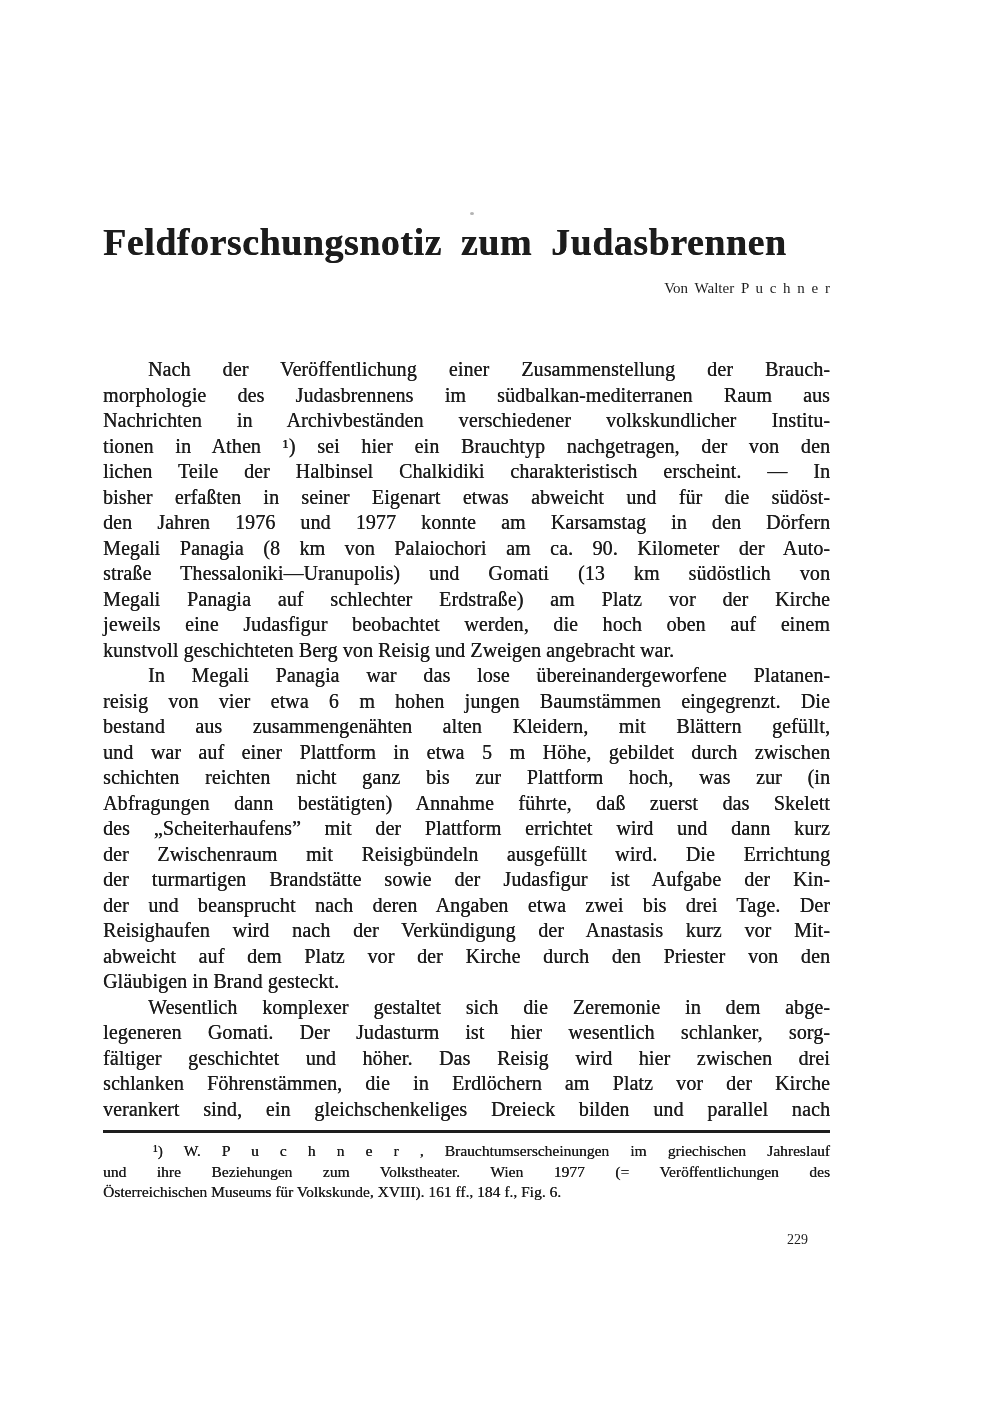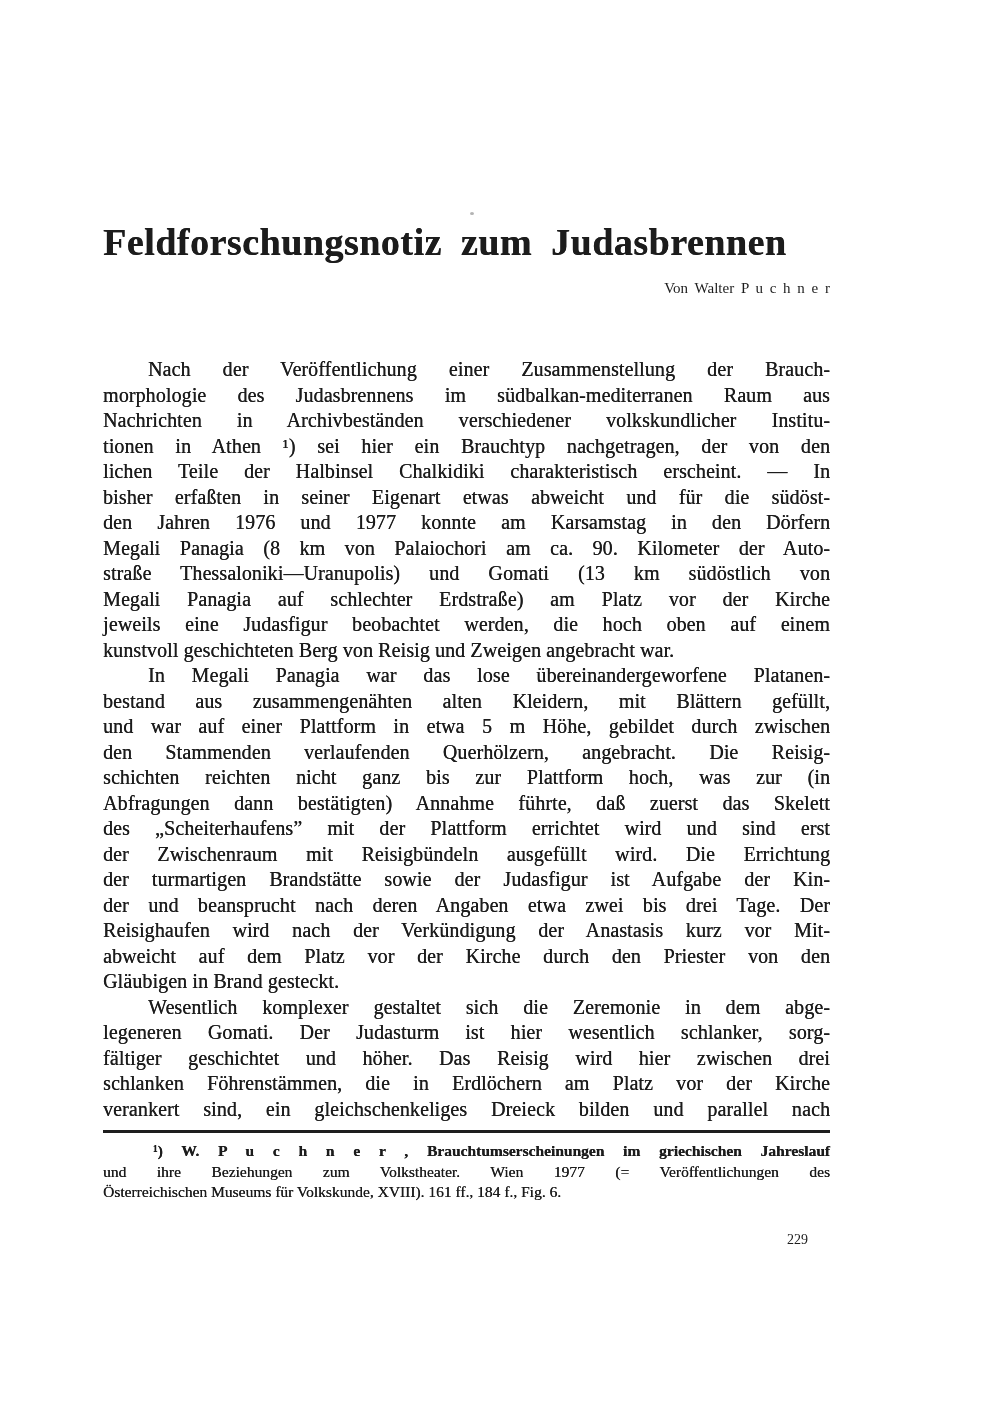--- a/index.html
+++ b/index.html
@@ -85,21 +85,21 @@
     top: 1141px;
     left: 0;
     width: 100%;
     font-size: 15.5px;
     text-shadow: 0.2px 0 0 currentColor;
   }
   .footnote .line {
     line-height: 20.5px;
     height: 20.5px;
   }
-  .footnote .line.indent { padding-left: 50px; font-weight: bold; }
+  .footnote .line.indent { padding-left: 50px; }
   .page-number {
     position: absolute;
     top: 1226px;
     right: 22px;
     font-size: 14px;
     line-height: 28px;
     text-align: right;
   }
   .speck {
     position: absolute;
@@ -130,26 +130,26 @@
           <div class="line">bisher erfaßten in seiner Eigenart etwas abweicht und für die südöst-</div>
           <div class="line">den Jahren 1976 und 1977 konnte am Karsamstag in den Dörfern</div>
           <div class="line">Megali Panagia (8 km von Palaiochori am ca. 90. Kilometer der Auto-</div>
           <div class="line">straße Thessaloniki—Uranupolis) und Gomati (13 km südöstlich von</div>
           <div class="line">Megali Panagia auf schlechter Erdstraße) am Platz vor der Kirche</div>
           <div class="line">jeweils eine Judasfigur beobachtet werden, die hoch oben auf einem</div>
           <div class="line flush">kunstvoll geschichteten Berg von Reisig und Zweigen angebracht war.</div>
         </div>
         <div>
           <div class="line indent">In Megali Panagia war das lose übereinandergeworfene Platanen-</div>
+          <div class="line">reisig von vier etwa 6 m hohen jungen Baumstämmen eingegrenzt. Die</div>
           <div class="line">bestand aus zusammengenähten alten Kleidern, mit Blättern gefüllt,</div>
           <div class="line">und war auf einer Plattform in etwa 5 m Höhe, gebildet durch zwischen</div>
-          <div class="line">den Stammenden verlaufenden Querhölzern, angebracht. Die Reisig-</div>
           <div class="line">schichten reichten nicht ganz bis zur Plattform hoch, was zur (in</div>
           <div class="line">Abfragungen dann bestätigten) Annahme führte, daß zuerst das Skelett</div>
-          <div class="line">des „Scheiterhaufens” mit der Plattform errichtet wird und sind erst</div>
+          <div class="line">des „Scheiterhaufens” mit der Plattform errichtet wird und dann kurz</div>
           <div class="line">der Zwischenraum mit Reisigbündeln ausgefüllt wird. Die Errichtung</div>
           <div class="line">der turmartigen Brandstätte sowie der Judasfigur ist Aufgabe der Kin-</div>
           <div class="line">der und beansprucht nach deren Angaben etwa zwei bis drei Tage. Der</div>
           <div class="line">Reisighaufen wird nach der Verkündigung der Anastasis kurz vor Mit-</div>
           <div class="line">abweicht auf dem Platz vor der Kirche durch den Priester von den</div>
           <div class="line flush">Gläubigen in Brand gesteckt.</div>
         </div>
         <div>
           <div class="line indent">Wesentlich komplexer gestaltet sich die Zeremonie in dem abge-</div>
           <div class="line">legeneren Gomati. Der Judasturm ist hier wesentlich schlanker, sorg-</div>

